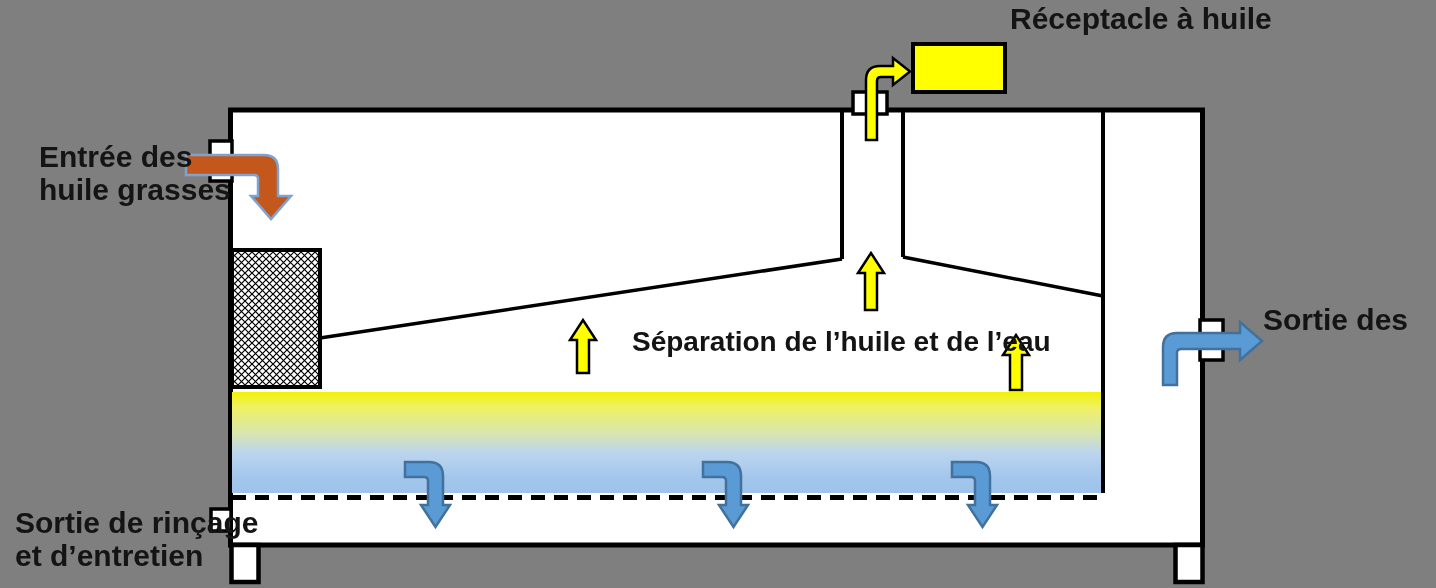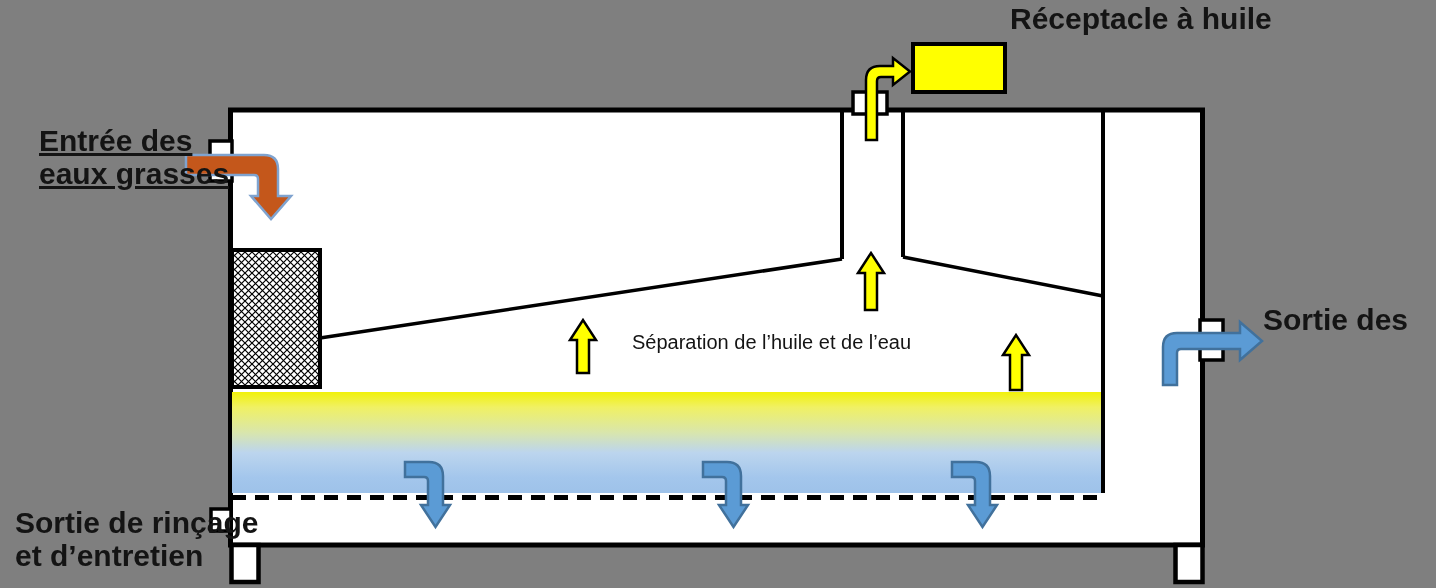--- a/index.html
+++ b/index.html
@@ -13,22 +13,22 @@
   .stage svg{position:absolute;left:0;top:0;}
   .lbl{
     position:absolute;
     color:#141414;
     font-weight:bold;
     font-size:30px;
     line-height:33px;
     white-space:nowrap;
   }
   .lbl.regular{
-    font-weight:normal;
-    font-size:20px;
+    font-weight:bold;
+    font-size:28px;
     line-height:30px;
     text-align:right;
   }
 </style>
 </head>
 <body>
 
 <div class="stage">
 
   <svg width="1436" height="588" viewBox="0 0 1436 588">
@@ -79,23 +79,23 @@
 
     <path d="M405 462 H429 Q443 462 443 476 V505 H450 L435.5 527 L421 505 H428 V481 Q428 477 424 477 H405 Z" fill="#5B9BD5" stroke="#41719C" stroke-width="2.5"></path>
     <path d="M703 462 H727 Q741 462 741 476 V505 H748 L733.5 527 L719 505 H726 V481 Q726 477 722 477 H703 Z" fill="#5B9BD5" stroke="#41719C" stroke-width="2.5"></path>
     <path d="M952 462 H976 Q990 462 990 476 V505 H997 L982.5 527 L968 505 H975 V481 Q975 477 971 477 H952 Z" fill="#5B9BD5" stroke="#41719C" stroke-width="2.5"></path>
 
     <path d="M1163 385 V347 Q1163 333 1177 333 H1240 V322 L1262 341 L1240 360 V349 H1181 Q1177 349 1177 353 V385 Z" fill="#5B9BD5" stroke="#41719C" stroke-width="2.5"></path>
 
     <path d="M186 155 H264 Q278 155 278 169 V196 H291 L271 219 L251 196 H258 V179 Q258 175 254 175 H186 Z" fill="#C4571B" stroke="#7FA3CF" stroke-width="2.5"></path>
   </svg>
 
-  <div class="lbl" style="left:39px;top:124px;text-decoration:underline;">
+  <div class="lbl" style="left:39px;top:140px;">
     <div>Entrée des</div>
-    <div>eaux grasses</div>
+    <div>huile grasses</div>
   </div>
 
   <div class="lbl" style="left:1010px;top:2px;">Réceptacle à huile</div>
 
   <div class="lbl regular" style="left:632px;top:327px;">Séparation de l’huile et de l’eau</div>
 
   <div class="lbl" style="left:1263px;top:303px;">
     <div>Sortie des</div>
   </div>
 

